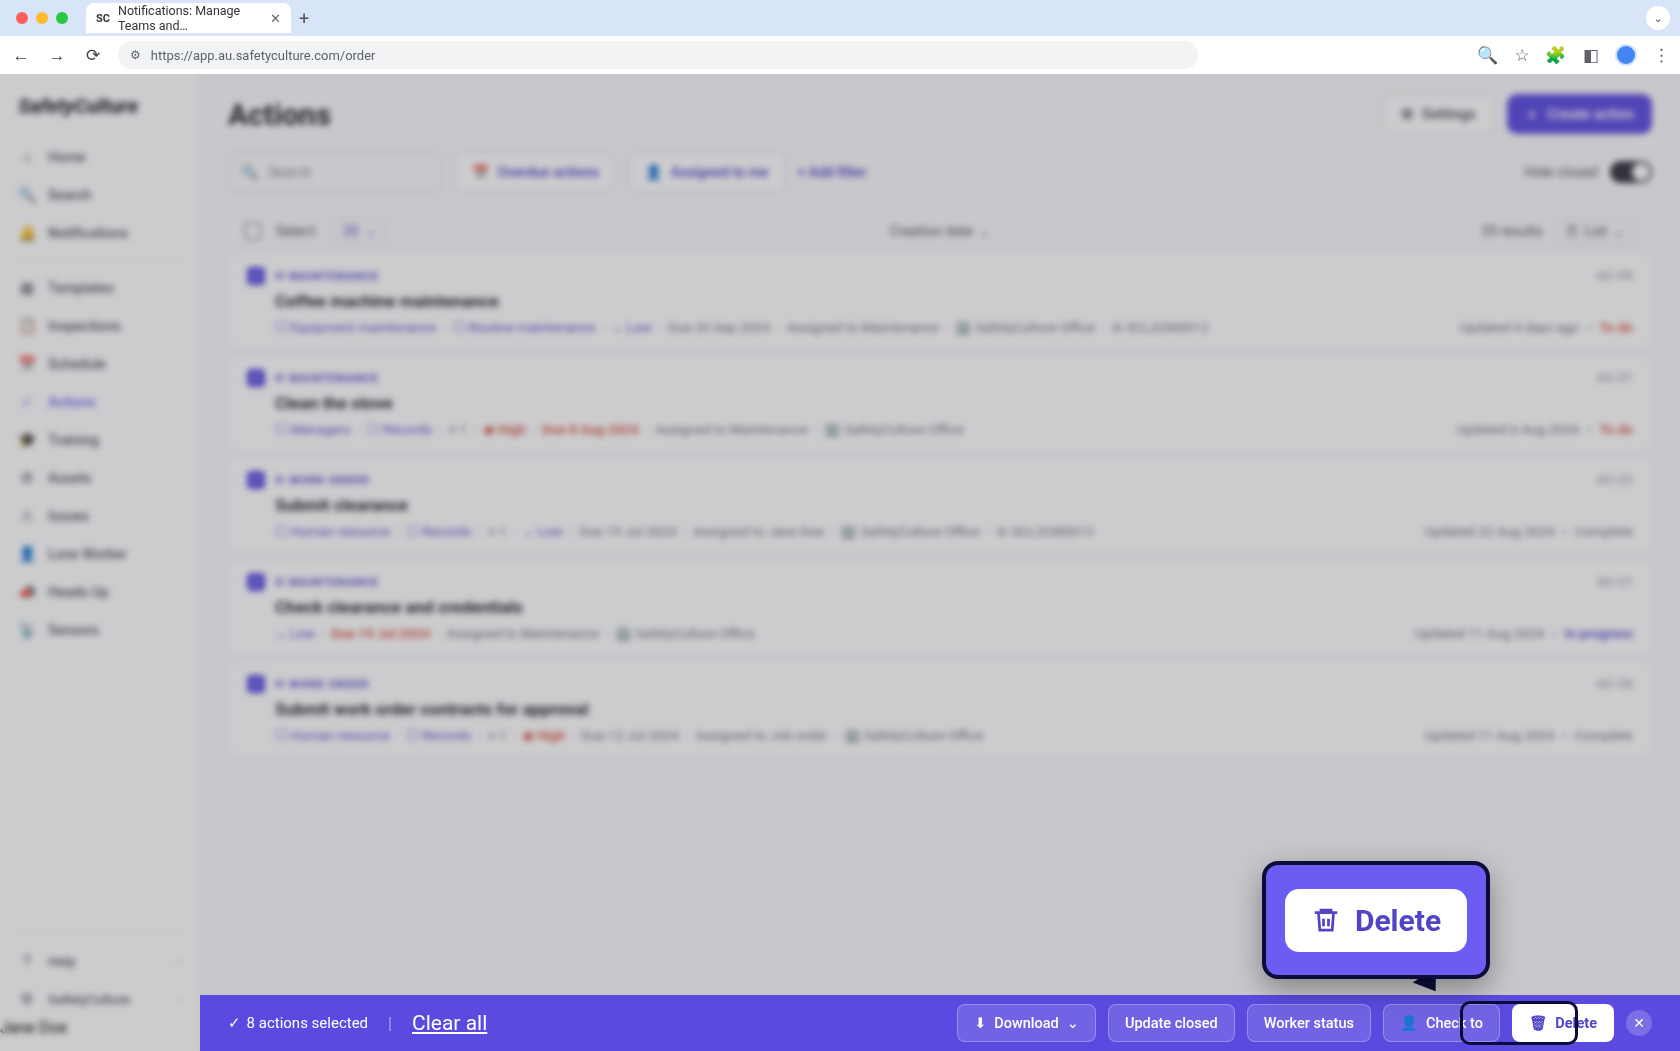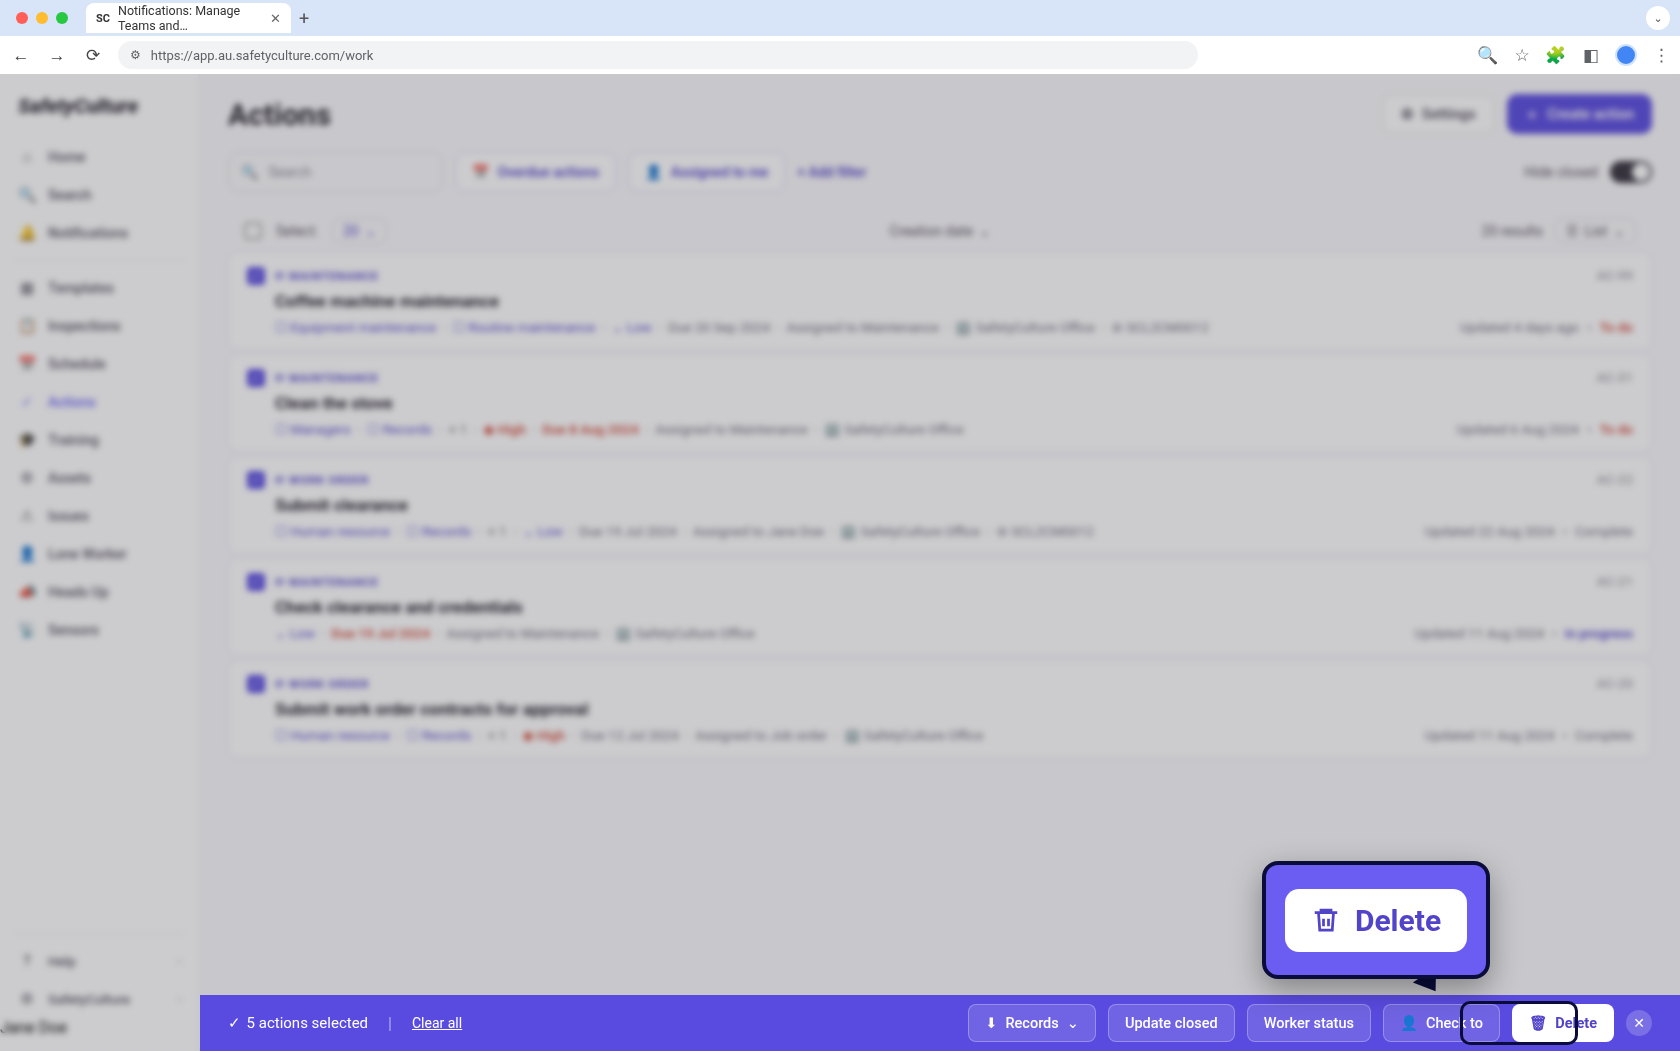--- a/index.html
+++ b/index.html
@@ -77,21 +77,21 @@
   .card .prio-high { color: #d14c3b; font-weight: 600; }
   .card .due-over { color: #d14c3b; font-weight: 600; }
   .card .status-right { position: absolute; right: 18px; bottom: 14px; display: inline-flex; gap: 8px; font-size: 13.5px; color: #6d6879; }
   .card .st-todo { color: #d14c3b; font-weight: 600; }
   .card .st-prog { color: #5144c9; font-weight: 600; }
 
   
   .actionbar { position: absolute; left: 200px; right: 0; bottom: 0; height: 56px; background: #5a4be0; display: flex; align-items: center; padding: 0 28px; gap: 12px; color: #fff; z-index: 6; }
   .actionbar .sel { font-size: 15px; display: inline-flex; gap: 6px; align-items: center; }
   .actionbar .sep { color: rgba(255,255,255,0.5); padding: 0 8px; }
-  .actionbar .clear { text-decoration: underline; font-size: 14px; }
+  .actionbar .clear { text-decoration: underline; font-size: 21px; }
   .actionbar .right { margin-left: auto; display: flex; gap: 12px; align-items: center; }
   .ab-btn { height: 38px; border-radius: 8px; background: rgba(255,255,255,0.14); border: 1px solid rgba(255,255,255,0.28); display: inline-flex; align-items: center; padding: 0 16px; gap: 8px; font-size: 14.5px; font-weight: 500; color: #fff; }
   .ab-delete { background: #fff; color: #5144c9; font-weight: 700; }
   .ab-close { width: 26px; height: 26px; border-radius: 50%; background: rgba(255,255,255,0.2); display: inline-flex; align-items: center; justify-content: center; font-size: 14px; }
 
   
   .delete-frame { position: absolute; right: 102px; bottom: 6px; width: 118px; height: 44px; border: 3.5px solid #0a0d3a; border-radius: 10px; z-index: 40; pointer-events: none; }
 
   
   .magpop { position: absolute; right: 190px; bottom: 72px; width: 228px; height: 118px; background: #6b5df2; border: 4px solid #0a0d3a; border-radius: 16px; z-index: 50; display: flex; align-items: center; justify-content: center; box-shadow: 0 10px 30px rgba(0,0,0,0.35); }
@@ -116,21 +116,21 @@
   </div>
   <span class="newtab">+</span>
   <span class="wincaret">⌄</span>
 </div>
 <div class="urlrow">
   <span class="navicon">←</span>
   <span class="navicon">→</span>
   <span class="navicon">⟳</span>
   <div class="urlbar">
     <span class="lock">⚙</span>
-    <span>https://app.au.safetyculture.com/work</span>
+    <span>https://app.au.safetyculture.com/order</span>
   </div>
   <div class="right">
     <span>🔍</span>
     <span>☆</span>
     <span>🧩</span>
     <span>◧</span>
     <span class="avatar"></span>
     <span>⋮</span>
   </div>
 </div>
@@ -406,28 +406,28 @@
           </div>
   </div>
       </div>
   </div>
 
   <div class="blur-overlay"></div>
 
   <div class="actionbar">
     <span class="sel">
         <span>✓</span>
-        <span>5 actions selected</span>
+        <span>8 actions selected</span>
       </span>
     <span class="sep">|</span>
     <span class="clear">Clear all</span>
     <div class="right">
       <div class="ab-btn">
           <span>⬇</span>
-          <span>Records</span>
+          <span>Download</span>
           <span>⌄</span>
         </div>
       <div class="ab-btn">
           <span>Update closed</span>
         </div>
       <div class="ab-btn">
           <span>Worker status</span>
         </div>
       <div class="ab-btn">
           <span>👤</span>

